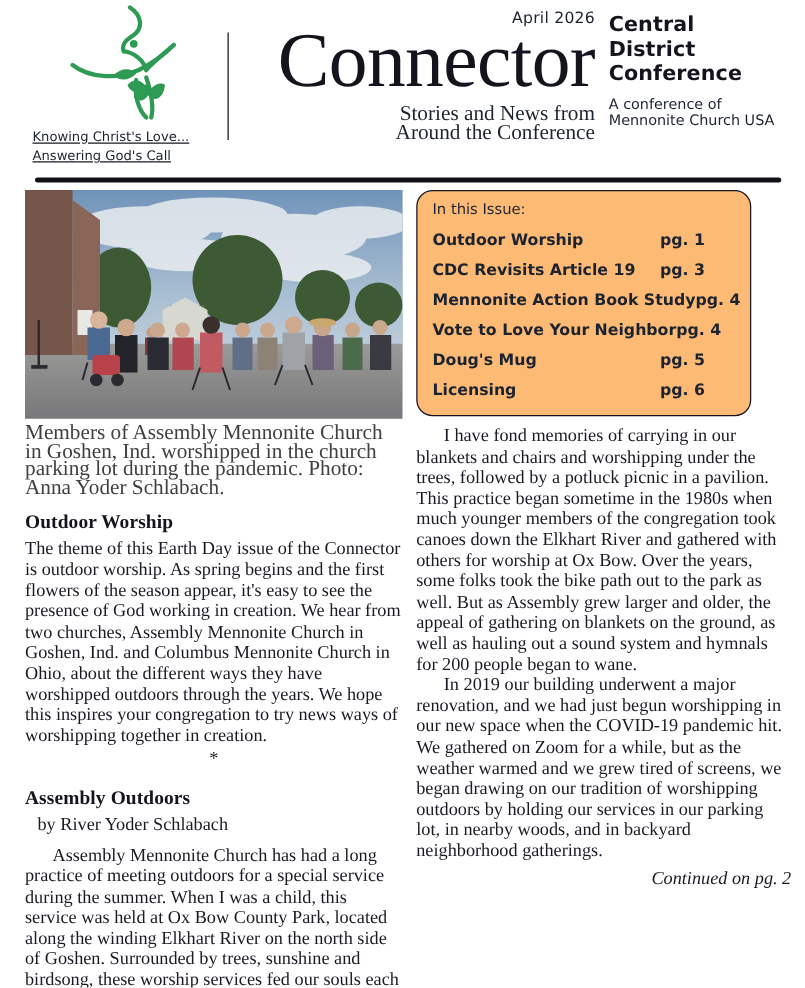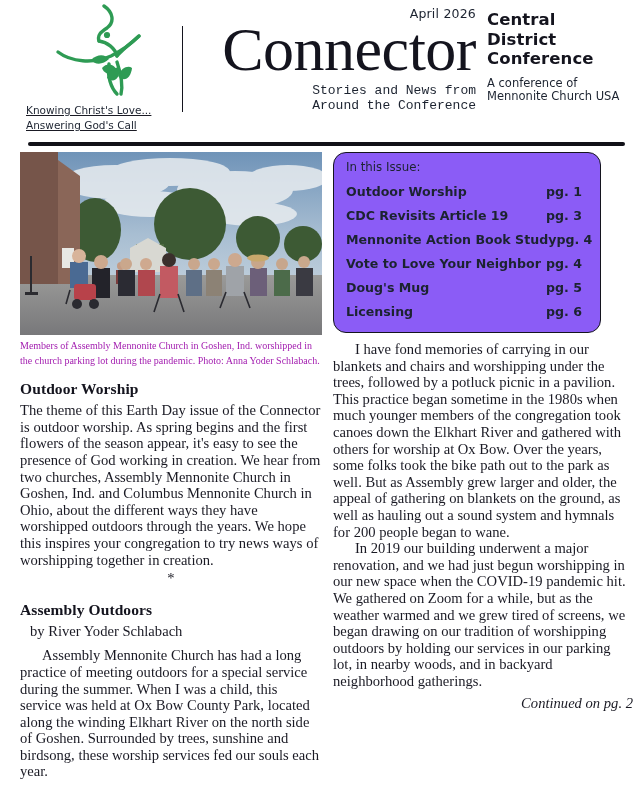--- a/index.html
+++ b/index.html
@@ -65,22 +65,22 @@
   .paper-name {
     font-family: "Liberation Serif", serif;
     font-size: 62px;
     line-height: 64px;
     letter-spacing: -0.5px;
     color: #14141e;
     margin: -4px 0 0 0;
     white-space: nowrap;
   }
   .paper-sub {
-    font-family: Liberation Mono, monospace;
-    font-size: 13px;
+    font-family: Liberation Serif, serif;
+    font-size: 17px;
     line-height: 15px;
     color: #1c2330;
     margin-top: 2px;
     white-space: pre-line;
   }
   .title-rule {
     position: absolute;
     left: 182px;
     top: 26px;
     width: 1px;
@@ -144,23 +144,23 @@
 
   
   .photo {
     width: 302px;
     height: 183px;
     display: block;
     background: #8aa0b4;
   }
   .caption {
     font-family: "Liberation Serif", serif;
-    font-size: 10px;
+    font-size: 17px;
     line-height: 14.6px;
-    color: #a21caf;
+    color: #404040;
     margin-top: 4px;
     margin-bottom: 0;
   }
 
   h2.art-head {
     font-family: "Liberation Serif", serif;
     font-size: 15.5px;
     font-weight: bold;
     margin: 12px 0 4px 0;
     color: #14141e;
@@ -206,22 +206,22 @@
 
   
   .issue-box {
     position: absolute;
     left: 333px;
     top: 0px;
     width: 268px;
     box-sizing: border-box;
     border: 1.6px solid #14141e;
     border-radius: 13px;
-    padding: 6px 12px 8px 12px;
-    background: #8b5cf6;
+    padding: 6px 30px 8px 12px;
+    background: #fdba74;
     font-family: "DejaVu Sans", sans-serif;
   }
   .issue-box-title {
     font-size: 11.8px;
     line-height: 16px;
     color: #1c2330;
     margin-bottom: 5px;
   }
   .toc-row {
     display: flex;

